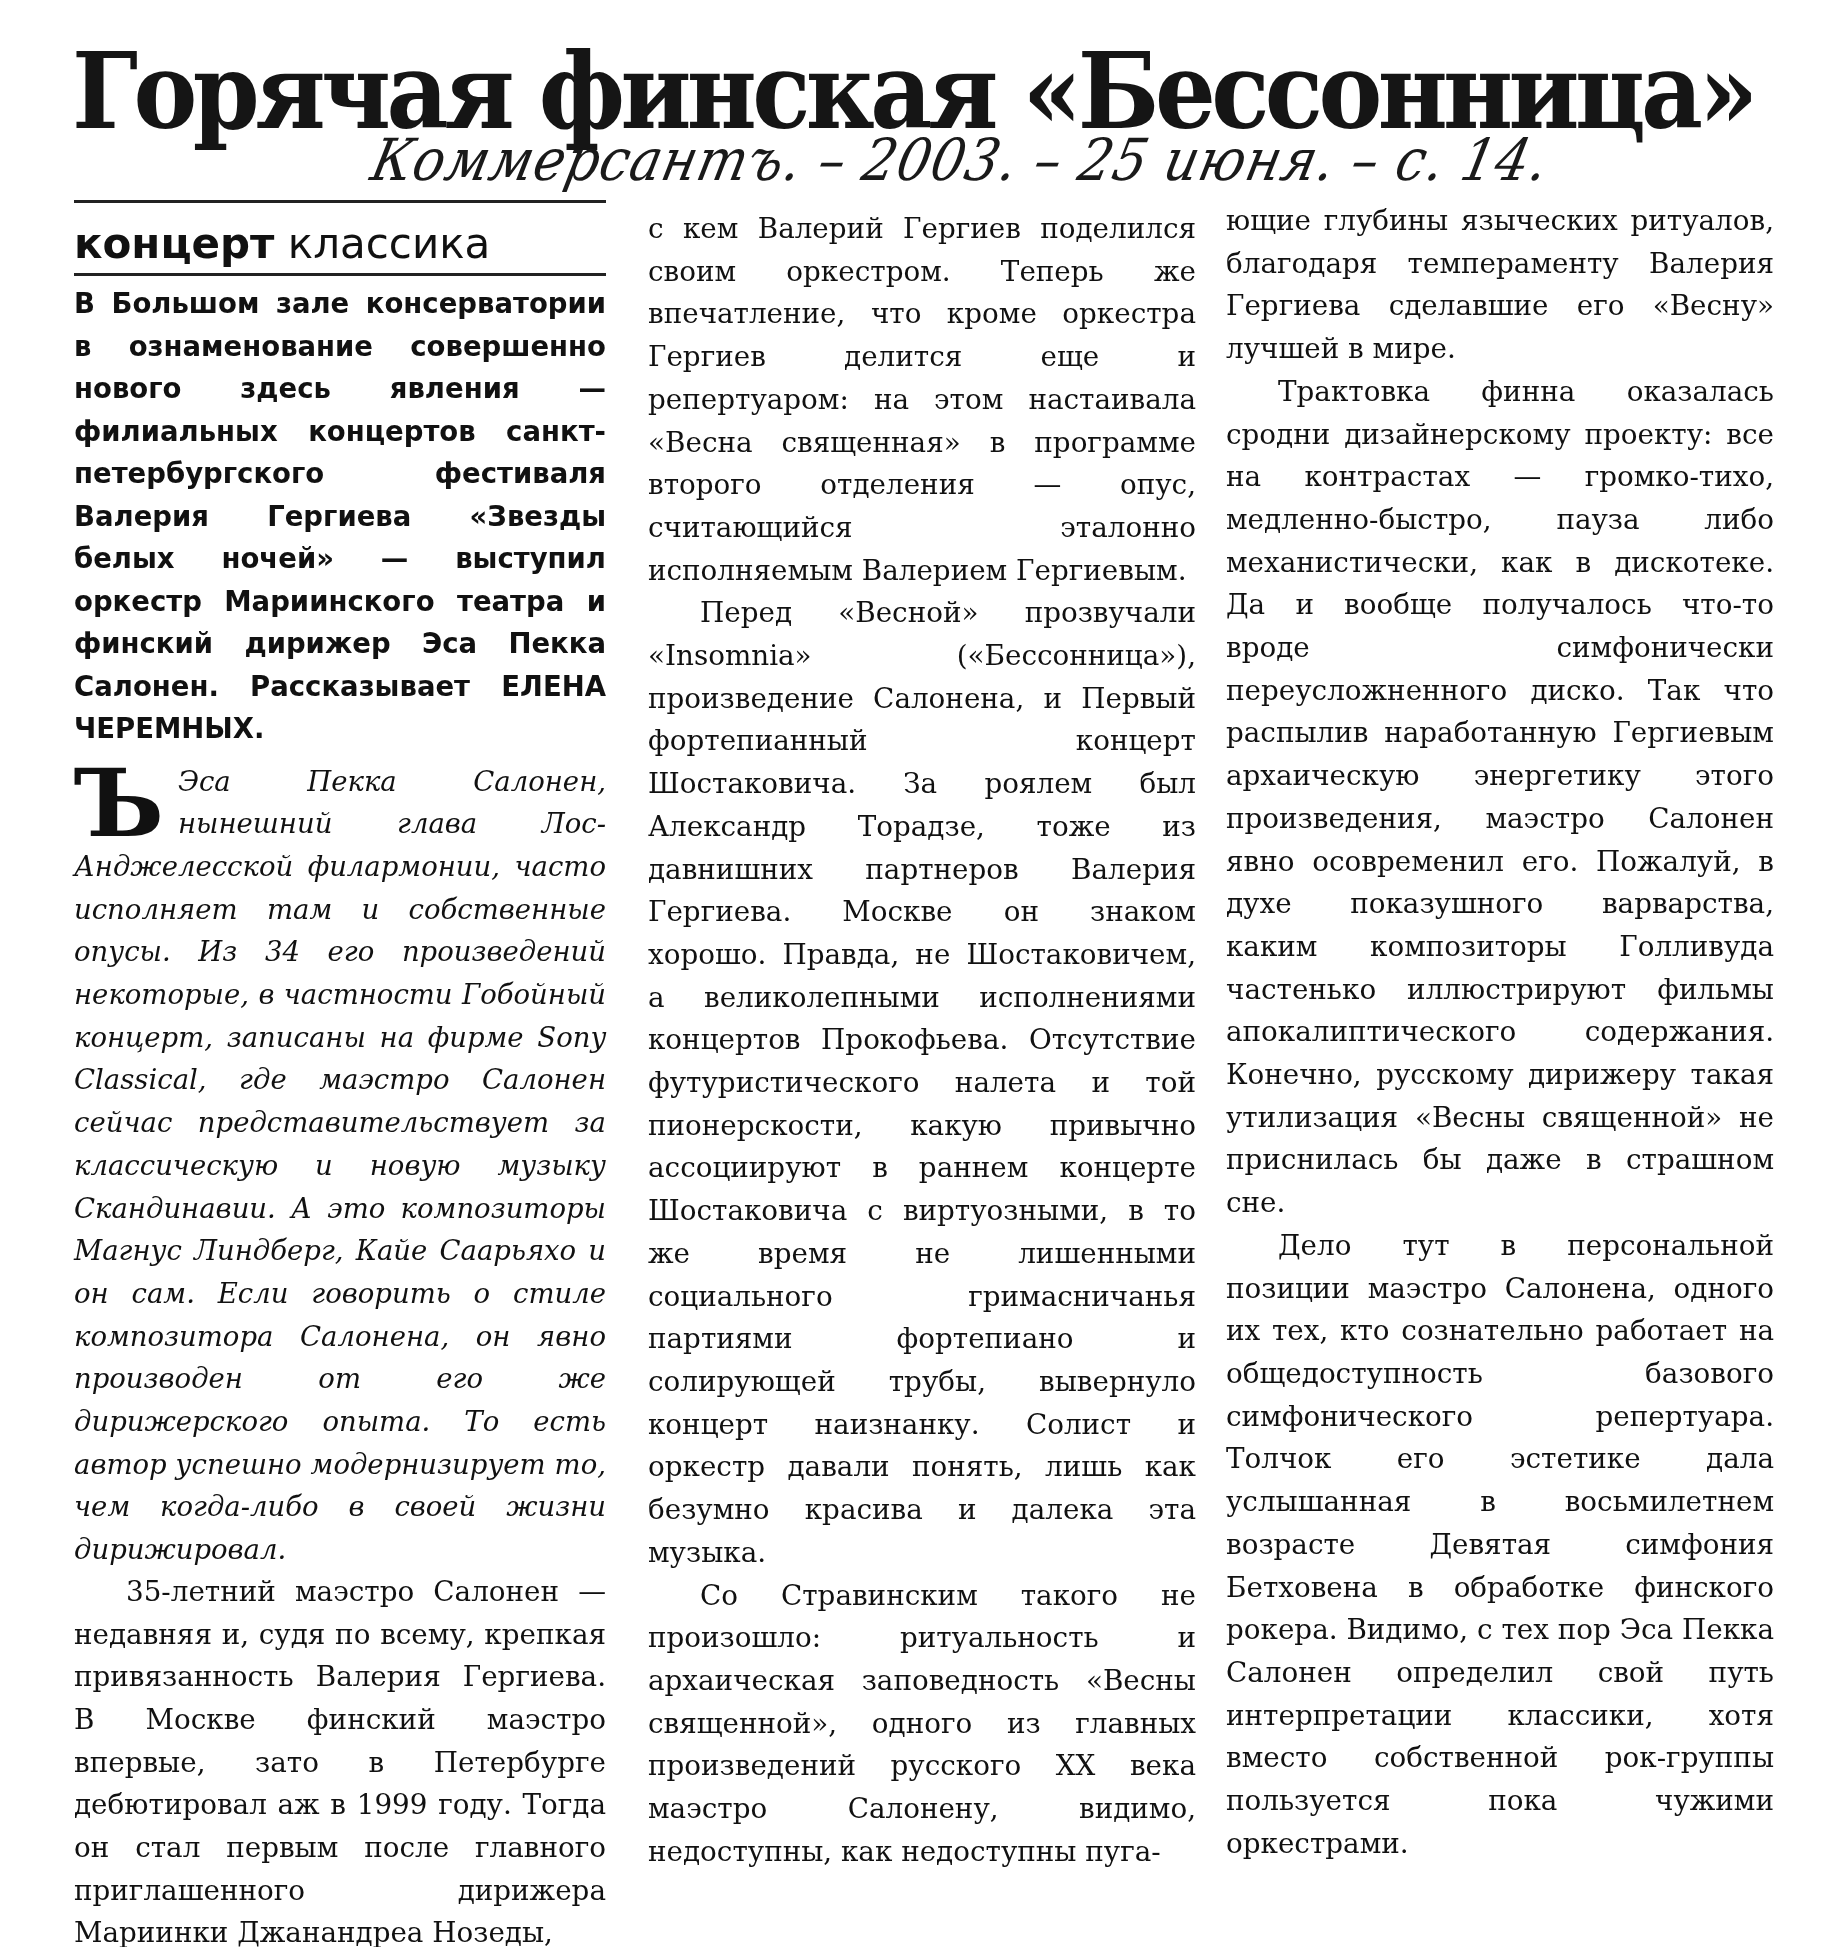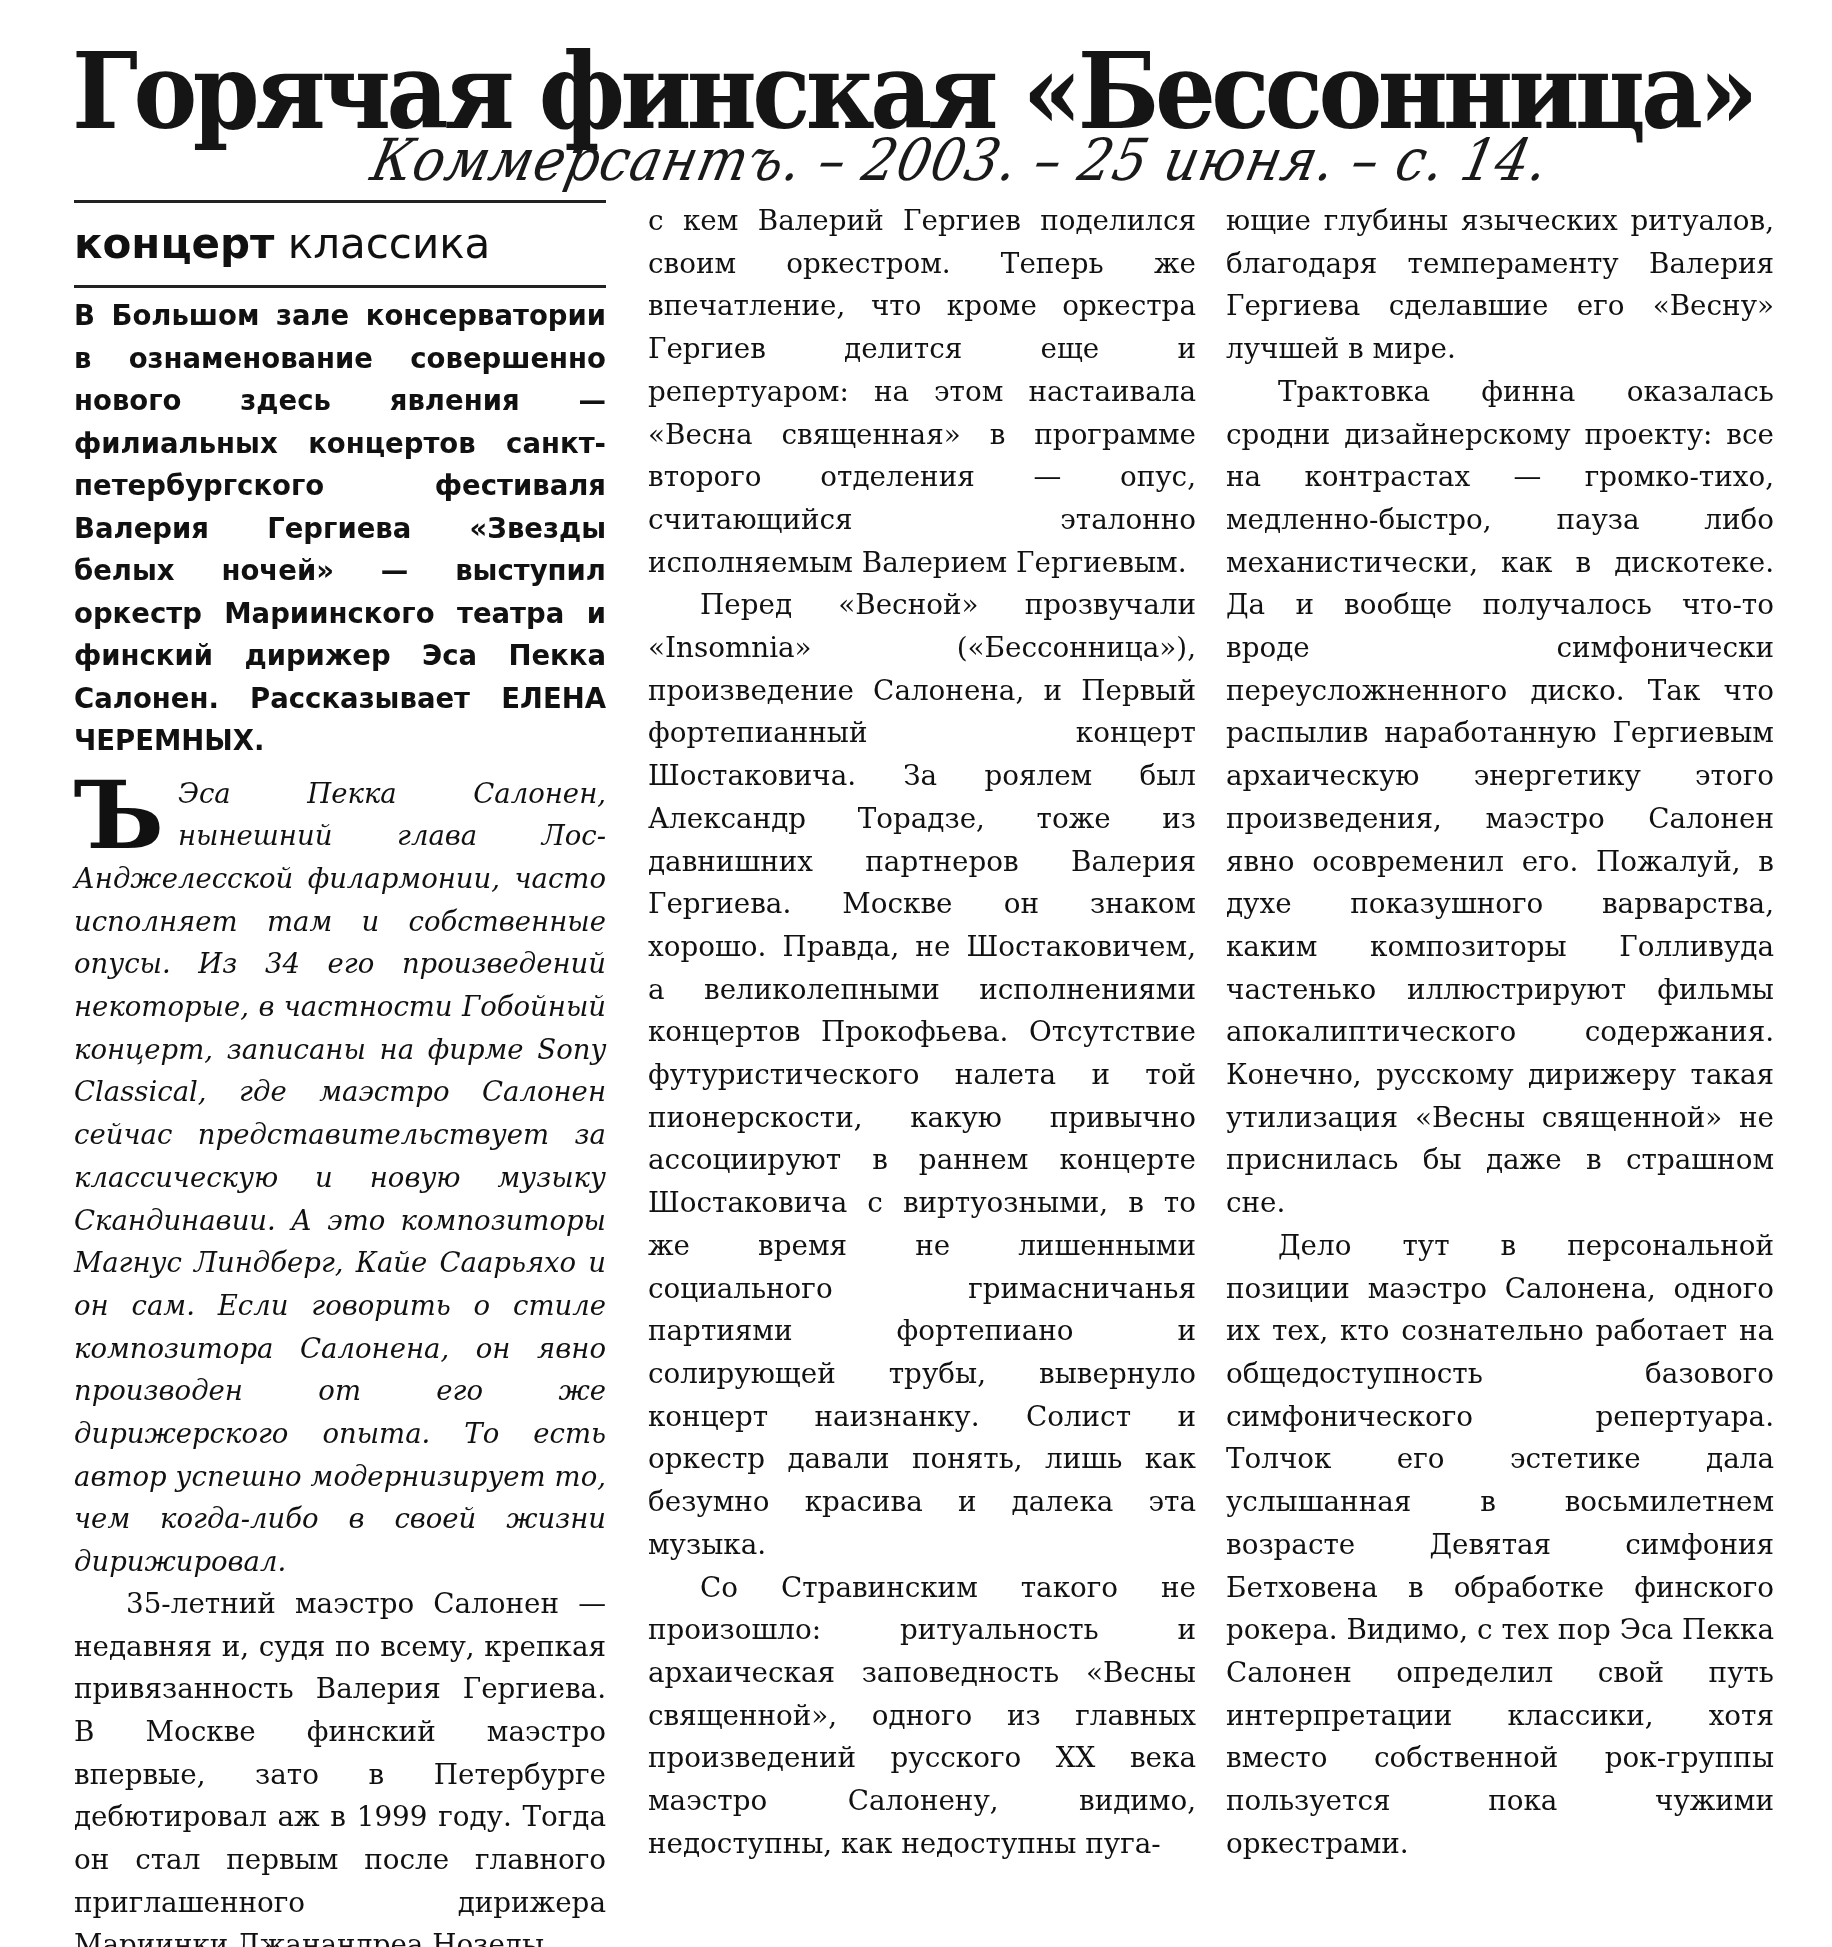--- a/index.html
+++ b/index.html
@@ -17,27 +17,27 @@
   }
   .handwritten {
     position: absolute; left: 380px; top: 126px;
     font-family: "DejaVu Serif", serif; font-style: italic;
     font-size: 58px; color: #1a1a1a; white-space: nowrap;
     transform: skewX(-12deg) scaleX(0.9); transform-origin: left top;
     letter-spacing: 1px;
   }
   .col { position: absolute; top: 200px; }
   .col1 { left: 74px; width: 532px; }
-  .col2 { left: 648px; width: 548px; }
+  .col2 { left: 648px; width: 548px; margin-top: 8px; }
   .col3 { left: 1226px; width: 548px; }
 
   .rubric {
     font-family: "DejaVu Sans", "Liberation Sans", sans-serif;
     font-size: 42px; line-height: 58px; margin-top: 12px;
-    border-bottom: 3px solid #222; padding-bottom: 12px;
+    border-bottom: 3px solid #222; padding-bottom: 0;
   }
   .rubric .strong { font-weight: bold; }
   .rubric-top-rule { height: 3px; background: #222; margin-top: 0; width: 100%; }
   .lead {
     font-family: "DejaVu Sans", "Liberation Sans", sans-serif; font-weight: bold;
     font-size: 27.5px; line-height: 42.5px; margin-top: 6px;
     text-align: justify; hyphens: manual;
   }
   .lead .author { text-transform: uppercase; }
   .italic-body {

